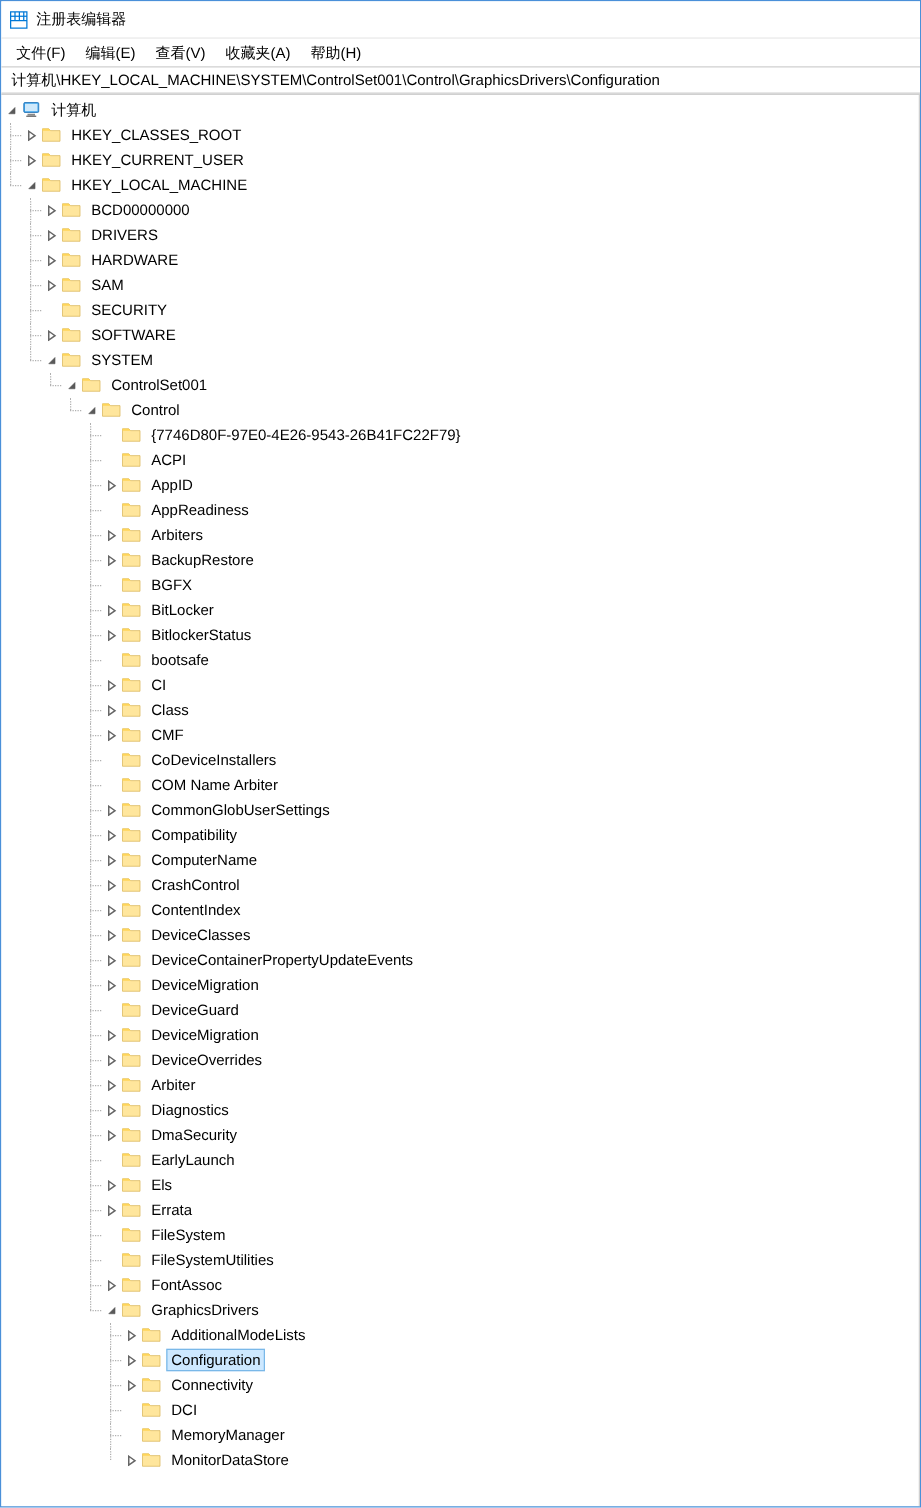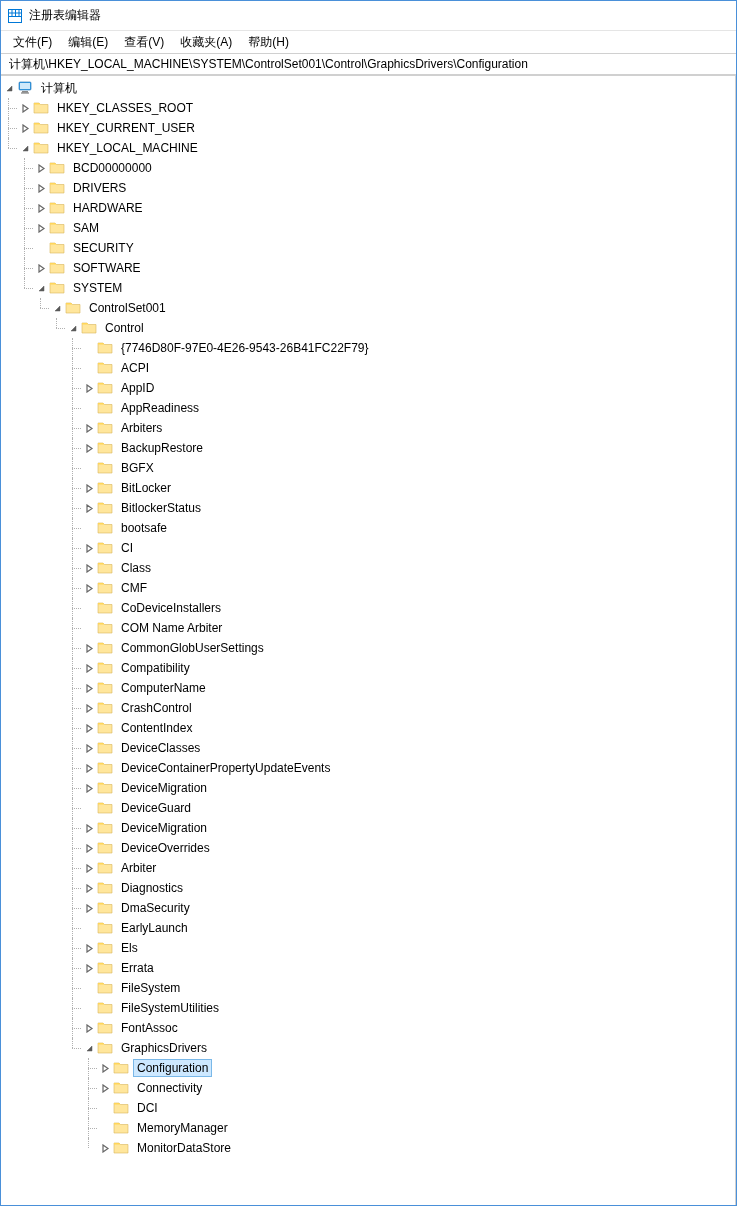--- a/index.html
+++ b/index.html
@@ -1235,20 +1235,44 @@
         <span class="expander ">
           <svg viewBox="0 0 9 9">
             <use href="#i-exp-closed"></use>
           </svg>
         </span>
         <span class="node-icon">
           <svg viewBox="0 0 16 16" width="16" height="16">
             <use href="#i-folder"></use>
           </svg>
         </span>
+        <span class="label">AdditionalModeLists</span>
+      </div>
+      <div class="row">
+        <span class="indent" style="width: 96px; position: relative;">
+          <span class="seg" style="left: 0px;"></span>
+          <span class="seg" style="left: 16px;"></span>
+          <span class="seg" style="left: 32px;"></span>
+          <span class="seg" style="left: 48px;"></span>
+          <span class="seg" style="left: 64px;"></span>
+          <span class="seg" style="left: 80px;">
+            <span class="vline"></span>
+            <span class="hline"></span>
+          </span>
+        </span>
+        <span class="expander ">
+          <svg viewBox="0 0 9 9">
+            <use href="#i-exp-closed"></use>
+          </svg>
+        </span>
+        <span class="node-icon">
+          <svg viewBox="0 0 16 16" width="16" height="16">
+            <use href="#i-folder"></use>
+          </svg>
+        </span>
         <span class="label selected">Configuration</span>
       </div>
       <div class="row">
         <span class="indent" style="width: 96px; position: relative;">
           <span class="seg" style="left: 0px;"></span>
           <span class="seg" style="left: 16px;"></span>
           <span class="seg" style="left: 32px;"></span>
           <span class="seg" style="left: 48px;"></span>
           <span class="seg" style="left: 64px;"></span>
           <span class="seg" style="left: 80px;">

